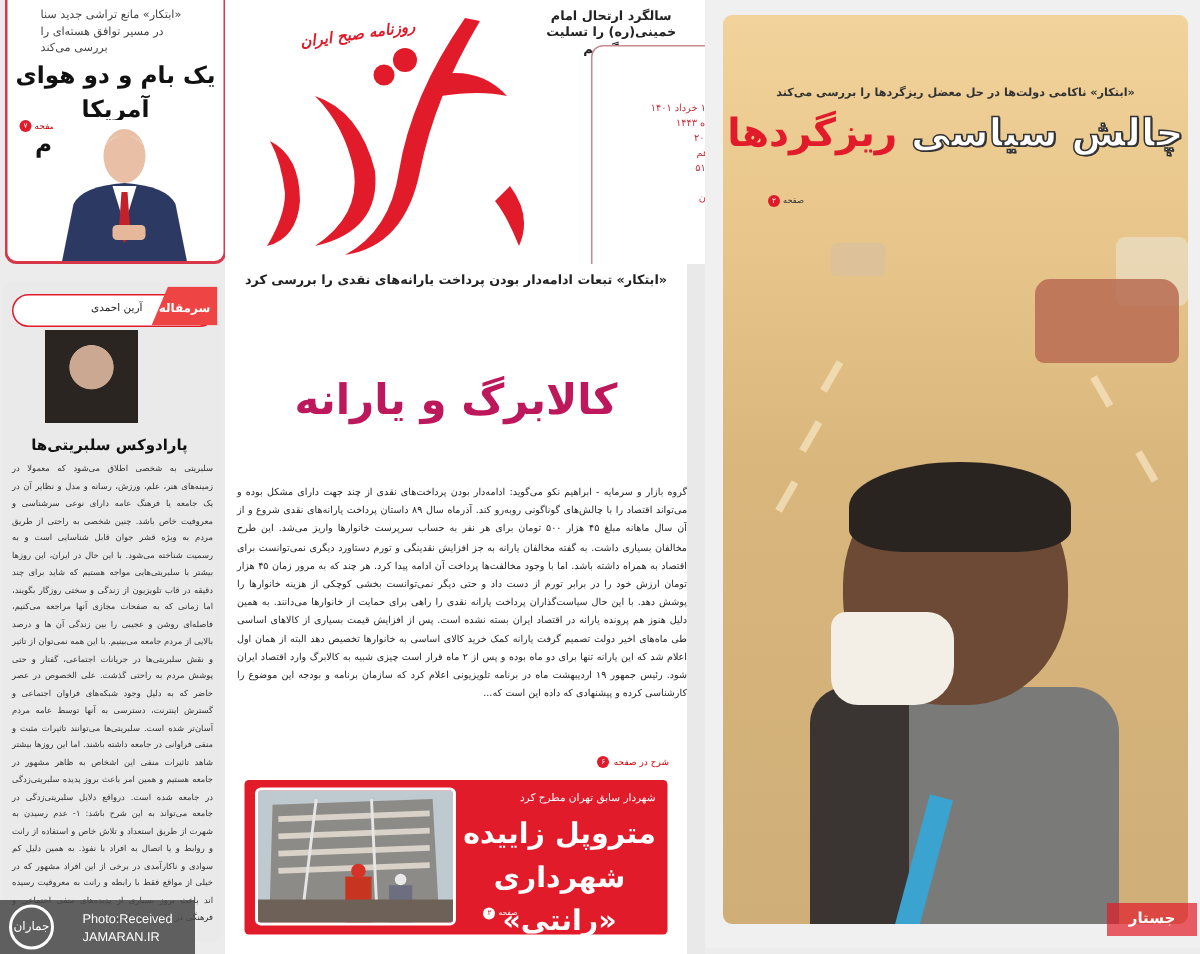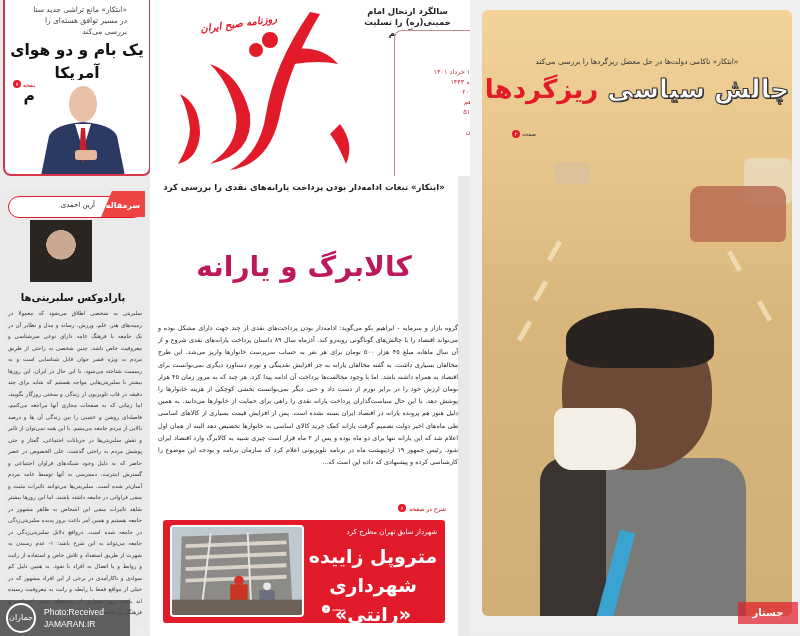--- a/index.html
+++ b/index.html
@@ -3,21 +3,21 @@
 <meta charset="utf-8">
 <style>
   * { box-sizing: border-box; margin: 0; padding: 0; }
   html, body { width: 800px; height: 636px; overflow: hidden; background: #e7e7e7; }
   body { font-family: "DejaVu Sans", sans-serif; position: relative; direction: rtl; }
 
   .page { position: absolute; left: 0; top: 0; width: 800px; height: 636px; background: #ececec; }
 
   
   .teaser-us { position: absolute; left: 3px; top: 0; width: 148px; height: 176px; background: #fff; border: 2px solid #d8374a; border-top: none; border-radius: 0 0 8px 8px; overflow: hidden; }
-  .teaser-us .kicker { font-size: 7.5px; color: #444; text-align: right; line-height: 11px; padding: 4px 22px 0; }
+  .teaser-us .kicker { font-size: 7.5px; color: #444; text-align: left; line-height: 11px; padding: 4px 22px 0; }
   .teaser-us .title { font-family: "DejaVu Sans", sans-serif; font-weight: bold; font-size: 15.5px; color: #111; text-align: center; line-height: 23px; margin-top: 2px; letter-spacing: -0.5px; }
   .teaser-us .pageref { position: absolute; top: 80px; left: 8px; font-size: 6px; color: #c00; direction: rtl; display: flex; align-items: center; gap: 2px; }
   .badge-dot { display: inline-block; width: 8px; height: 8px; background: #e21b2a; border-radius: 50%; color: #fff; font-size: 5px; text-align: center; line-height: 8px; }
   .biden { position: absolute; left: 30px; top: 80px; width: 96px; height: 96px; }
 
   
   .masthead { position: absolute; left: 150px; top: 0; width: 320px; height: 176px; background: #fff; }
   .logo { position: absolute; left: 20px; top: 4px; width: 190px; height: 170px; }
   .tagline { position: absolute; left: 50px; top: 18px; font-size: 10px; color: #e21b2a; font-style: italic; transform: rotate(-8deg); font-weight: bold; }
   .condolence { position: absolute; left: 200px; top: 6px; width: 115px; text-align: center; font-size: 8.5px; font-weight: bold; color: #222; line-height: 11px; }
@@ -45,29 +45,29 @@
   
   .editorial { position: absolute; left: 2px; top: 188px; width: 146px; height: 440px; background: #eaeaea; border-radius: 6px; }
   .ed-head { position: absolute; left: 6px; top: 8px; width: 136px; height: 22px; background: #fff; border: 1.5px solid #e21b2a; border-radius: 11px; }
   .ed-label { position: absolute; right: -2px; top: -6px; width: 44px; height: 26px; background: #ef4444; color: #fff; font-size: 8px; font-weight: bold; text-align: center; line-height: 30px; clip-path: polygon(25% 0, 100% 0, 100% 100%, 0 100%); }
   .ed-author { position: absolute; right: 48px; top: 4px; font-size: 7px; color: #222; }
   .ed-photo { position: absolute; left: 28px; top: 32px; width: 62px; height: 62px; background: radial-gradient(circle at 50% 40%, #caa891 0 30%, #2b2522 31% 100%); }
   .ed-title { position: absolute; right: 8px; left: 4px; top: 104px; text-align: center; font-size: 10px; font-weight: bold; color: #111; }
   .ed-body { position: absolute; right: 6px; left: 6px; top: 120px; font-size: 5.6px; line-height: 11.5px; color: #333; text-align: justify; }
 
   
-  .credit { position: absolute; left: 0; top: 600px; width: 130px; height: 36px; background: rgba(70,70,70,0.85); display: flex; align-items: center; gap: 8px; padding-left: 6px; direction: ltr; }
+  .credit { position: absolute; left: 0; top: 600px; width: 130px; height: 36px; background: rgba(70,70,70,0.85); display: flex; align-items: center; gap: 19px; padding-left: 6px; direction: ltr; }
   .credit .logo-circle { width: 30px; height: 30px; border: 2px solid #fff; border-radius: 50%; color: #fff; font-size: 8px; text-align: center; line-height: 26px; }
   .credit .txt { color: #fff; font-size: 8.5px; font-family: "Liberation Sans", sans-serif; line-height: 12px; }
 
   
   .right-frame { position: absolute; left: 470px; top: 0; width: 330px; height: 632px; background: #f0f0f0; }
   .right-photo { position: absolute; left: 12px; top: 10px; width: 310px; height: 606px; border-radius: 6px; overflow: hidden;
      background: linear-gradient(180deg, #f1d39b 0%, #e8c58a 25%, #d9b67c 50%, #cfae78 100%); }
-  .right-photo .kicker { position: absolute; top: 47px; left: 0; right: 0; text-align: center; font-size: 7.5px; font-weight: normal; color: #333; }
+  .right-photo .kicker { position: absolute; top: 47px; left: 0; right: 0; text-align: center; font-size: 7.5px; font-weight: bold; color: #333; }
   .right-photo .title { position: absolute; top: 64px; left: 0; right: 0; text-align: center; font-size: 26px; font-weight: bold; letter-spacing: -1px; }
   .right-photo .title .w { color: #fff; -webkit-text-stroke: 1px #333; text-shadow: 1px 1px 0 #333; }
   .right-photo .title .r { color: #e21b2a; }
   .right-photo .pageref { position: absolute; top: 120px; left: 30px; font-size: 5.5px; color: #333; display: flex; gap: 2px; align-items: center; }
   .road-line { position: absolute; width: 5px; height: 22px; background: #f4e1bc; opacity: .8; }
   .car1 { position: absolute; left: 208px; top: 176px; width: 96px; height: 56px; background: #b96c52; border-radius: 10px 12px 6px 6px; opacity: .85; }
   .car2 { position: absolute; left: 72px; top: 152px; width: 36px; height: 22px; background: #d8c0a0; border-radius: 4px; opacity: .7; }
   .van { position: absolute; left: 262px; top: 148px; width: 48px; height: 46px; background: #eadfc7; border-radius: 6px; opacity: .7; }
   .man-head { position: absolute; left: 80px; top: 300px; width: 150px; height: 160px; background: #6c4a35; border-radius: 50% 50% 45% 45%; }
   .man-hair { position: absolute; left: 84px; top: 298px; width: 148px; height: 60px; background: #2a2420; border-radius: 60% 60% 30% 30%; }

